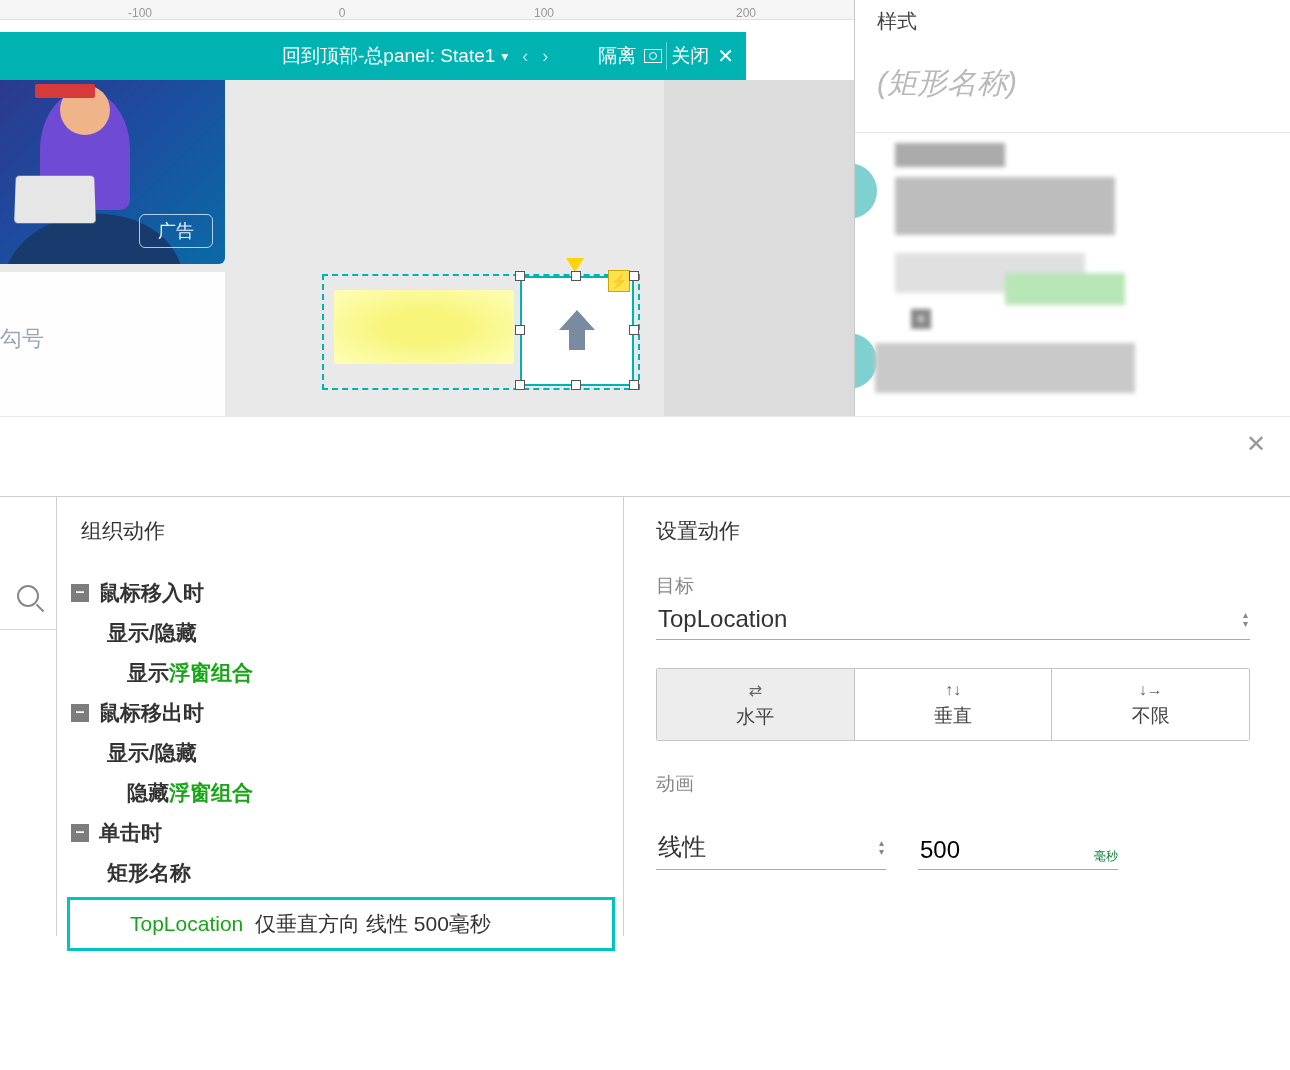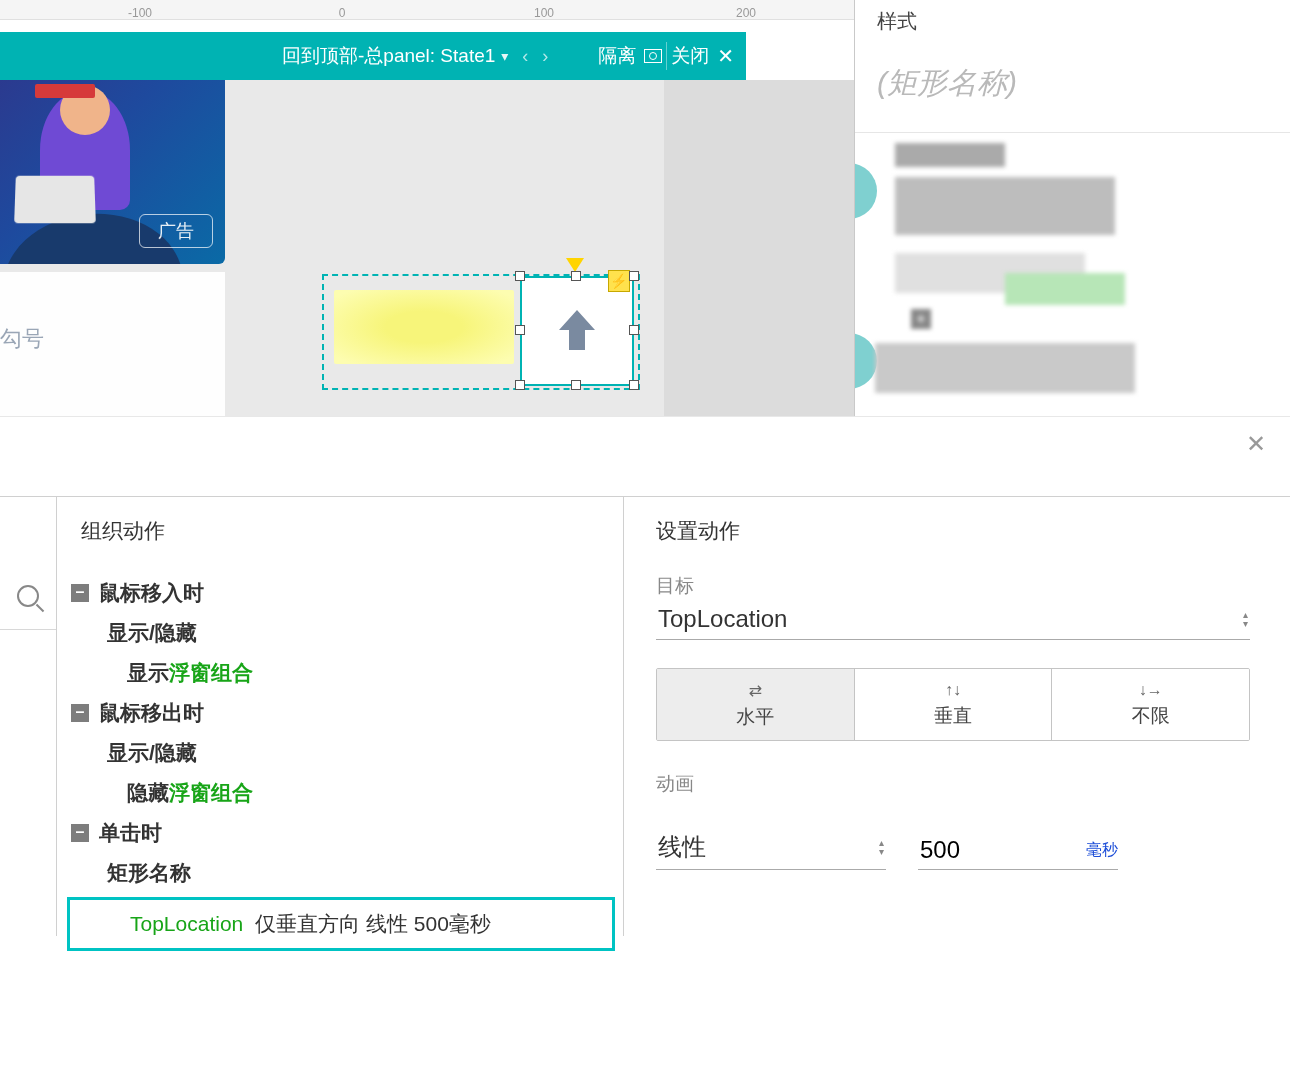--- a/index.html
+++ b/index.html
@@ -399,31 +399,31 @@
     align-items: flex-end;
     gap: 32px;
     margin-top: 30px;
   }
   .anim-row .sel {
     flex: 0 0 230px;
   }
   .anim-row .num {
     flex: 0 0 200px;
     display: flex;
-    align-items: center;
+    align-items: flex-end;
     border-bottom: 1px solid #aaa;
     padding-bottom: 4px;
     font-size: 24px;
   }
   .anim-row .num input {
     border: none; outline: none;
     font-size: 24px; width: 140px;
   }
   .anim-row .unit {
-    font-size: 16px; color: #1d4ed8; margin-left: auto;
+    font-size: 12px; color: #15803d; margin-left: auto;
   }
 
   
   .lower-top-gap {
     position: absolute;
     left: 0; top: 416px;
     width: 1290px;
     height: 80px;
     background: #fff;
     border-top: 1px solid #e8e8e8;

